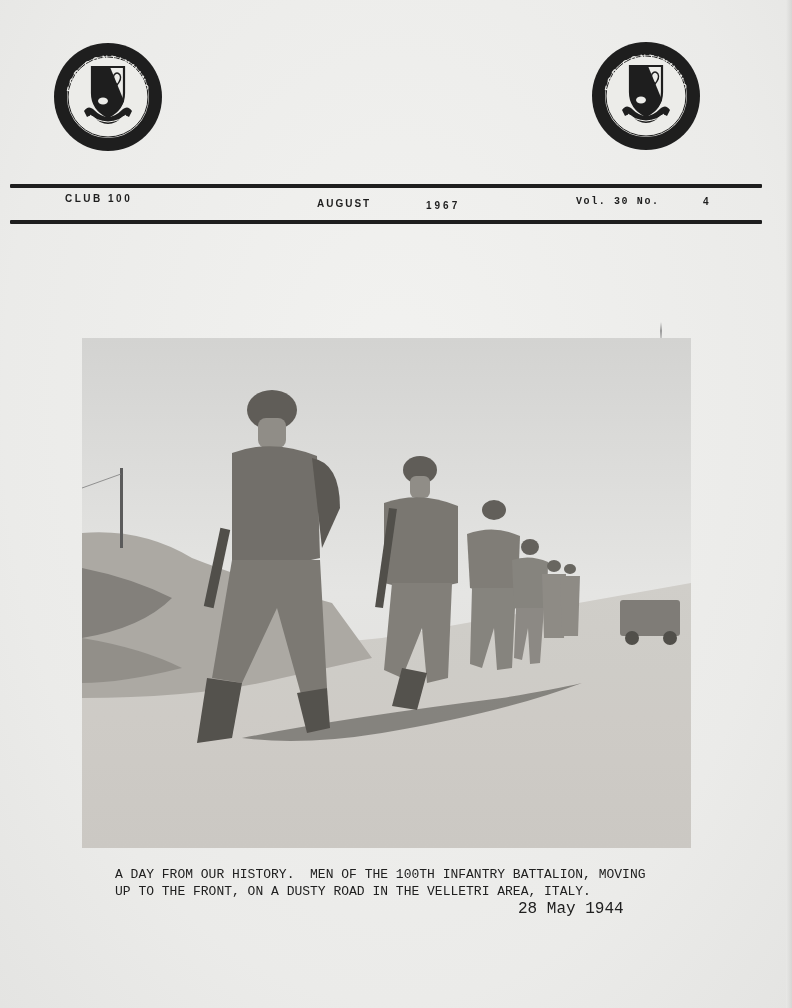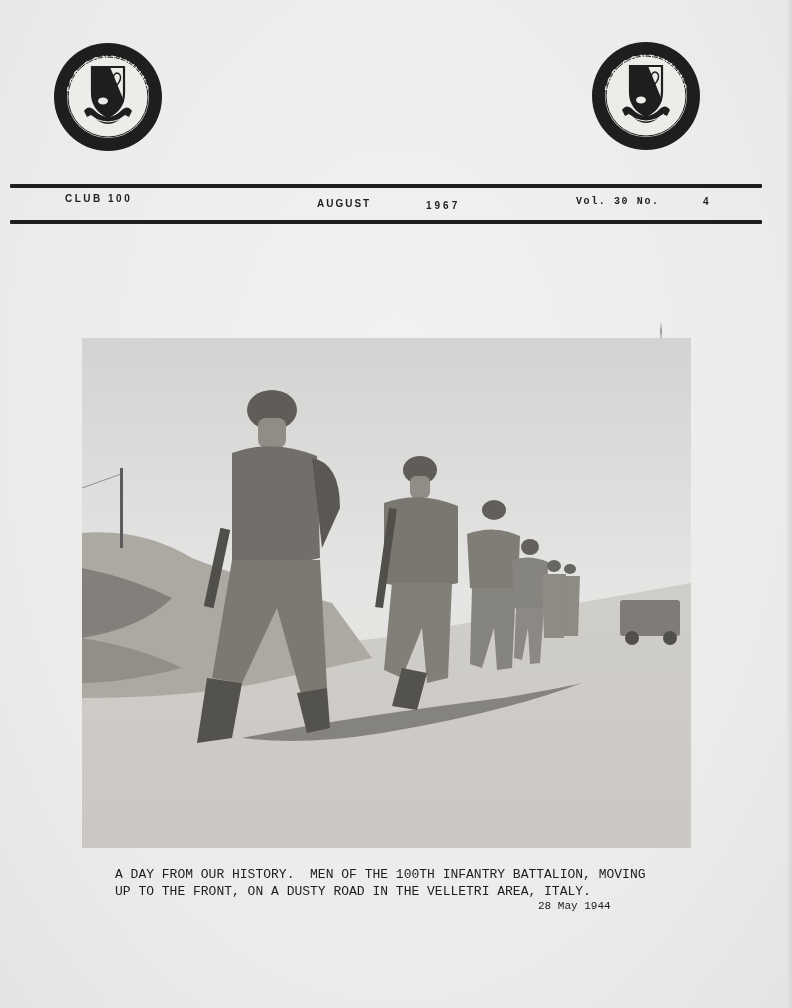--- a/index.html
+++ b/index.html
@@ -75,23 +75,23 @@
     }
 
     
     .caption {
       position: absolute; left: 115px; top: 866px; width: 560px;
       font-family: "Liberation Mono", "DejaVu Sans Mono", monospace;
       font-size: 13px; line-height: 17px; color: #202020;
       white-space: pre;
     }
     .caption-date {
-      position: absolute; left: 538px; top: 900px;
+      position: absolute; left: 518px; top: 900px;
       font-family: "Liberation Mono", "DejaVu Sans Mono", monospace;
-      font-size: 11px; color: #202020;
+      font-size: 16px; color: #202020;
     }
   </style>
 </head>
 <body>
 
 <div class="page">
   <div class="right-edge"></div>
 
   <div class="crest crest-left">
     <svg viewBox="0 0 112 112">

